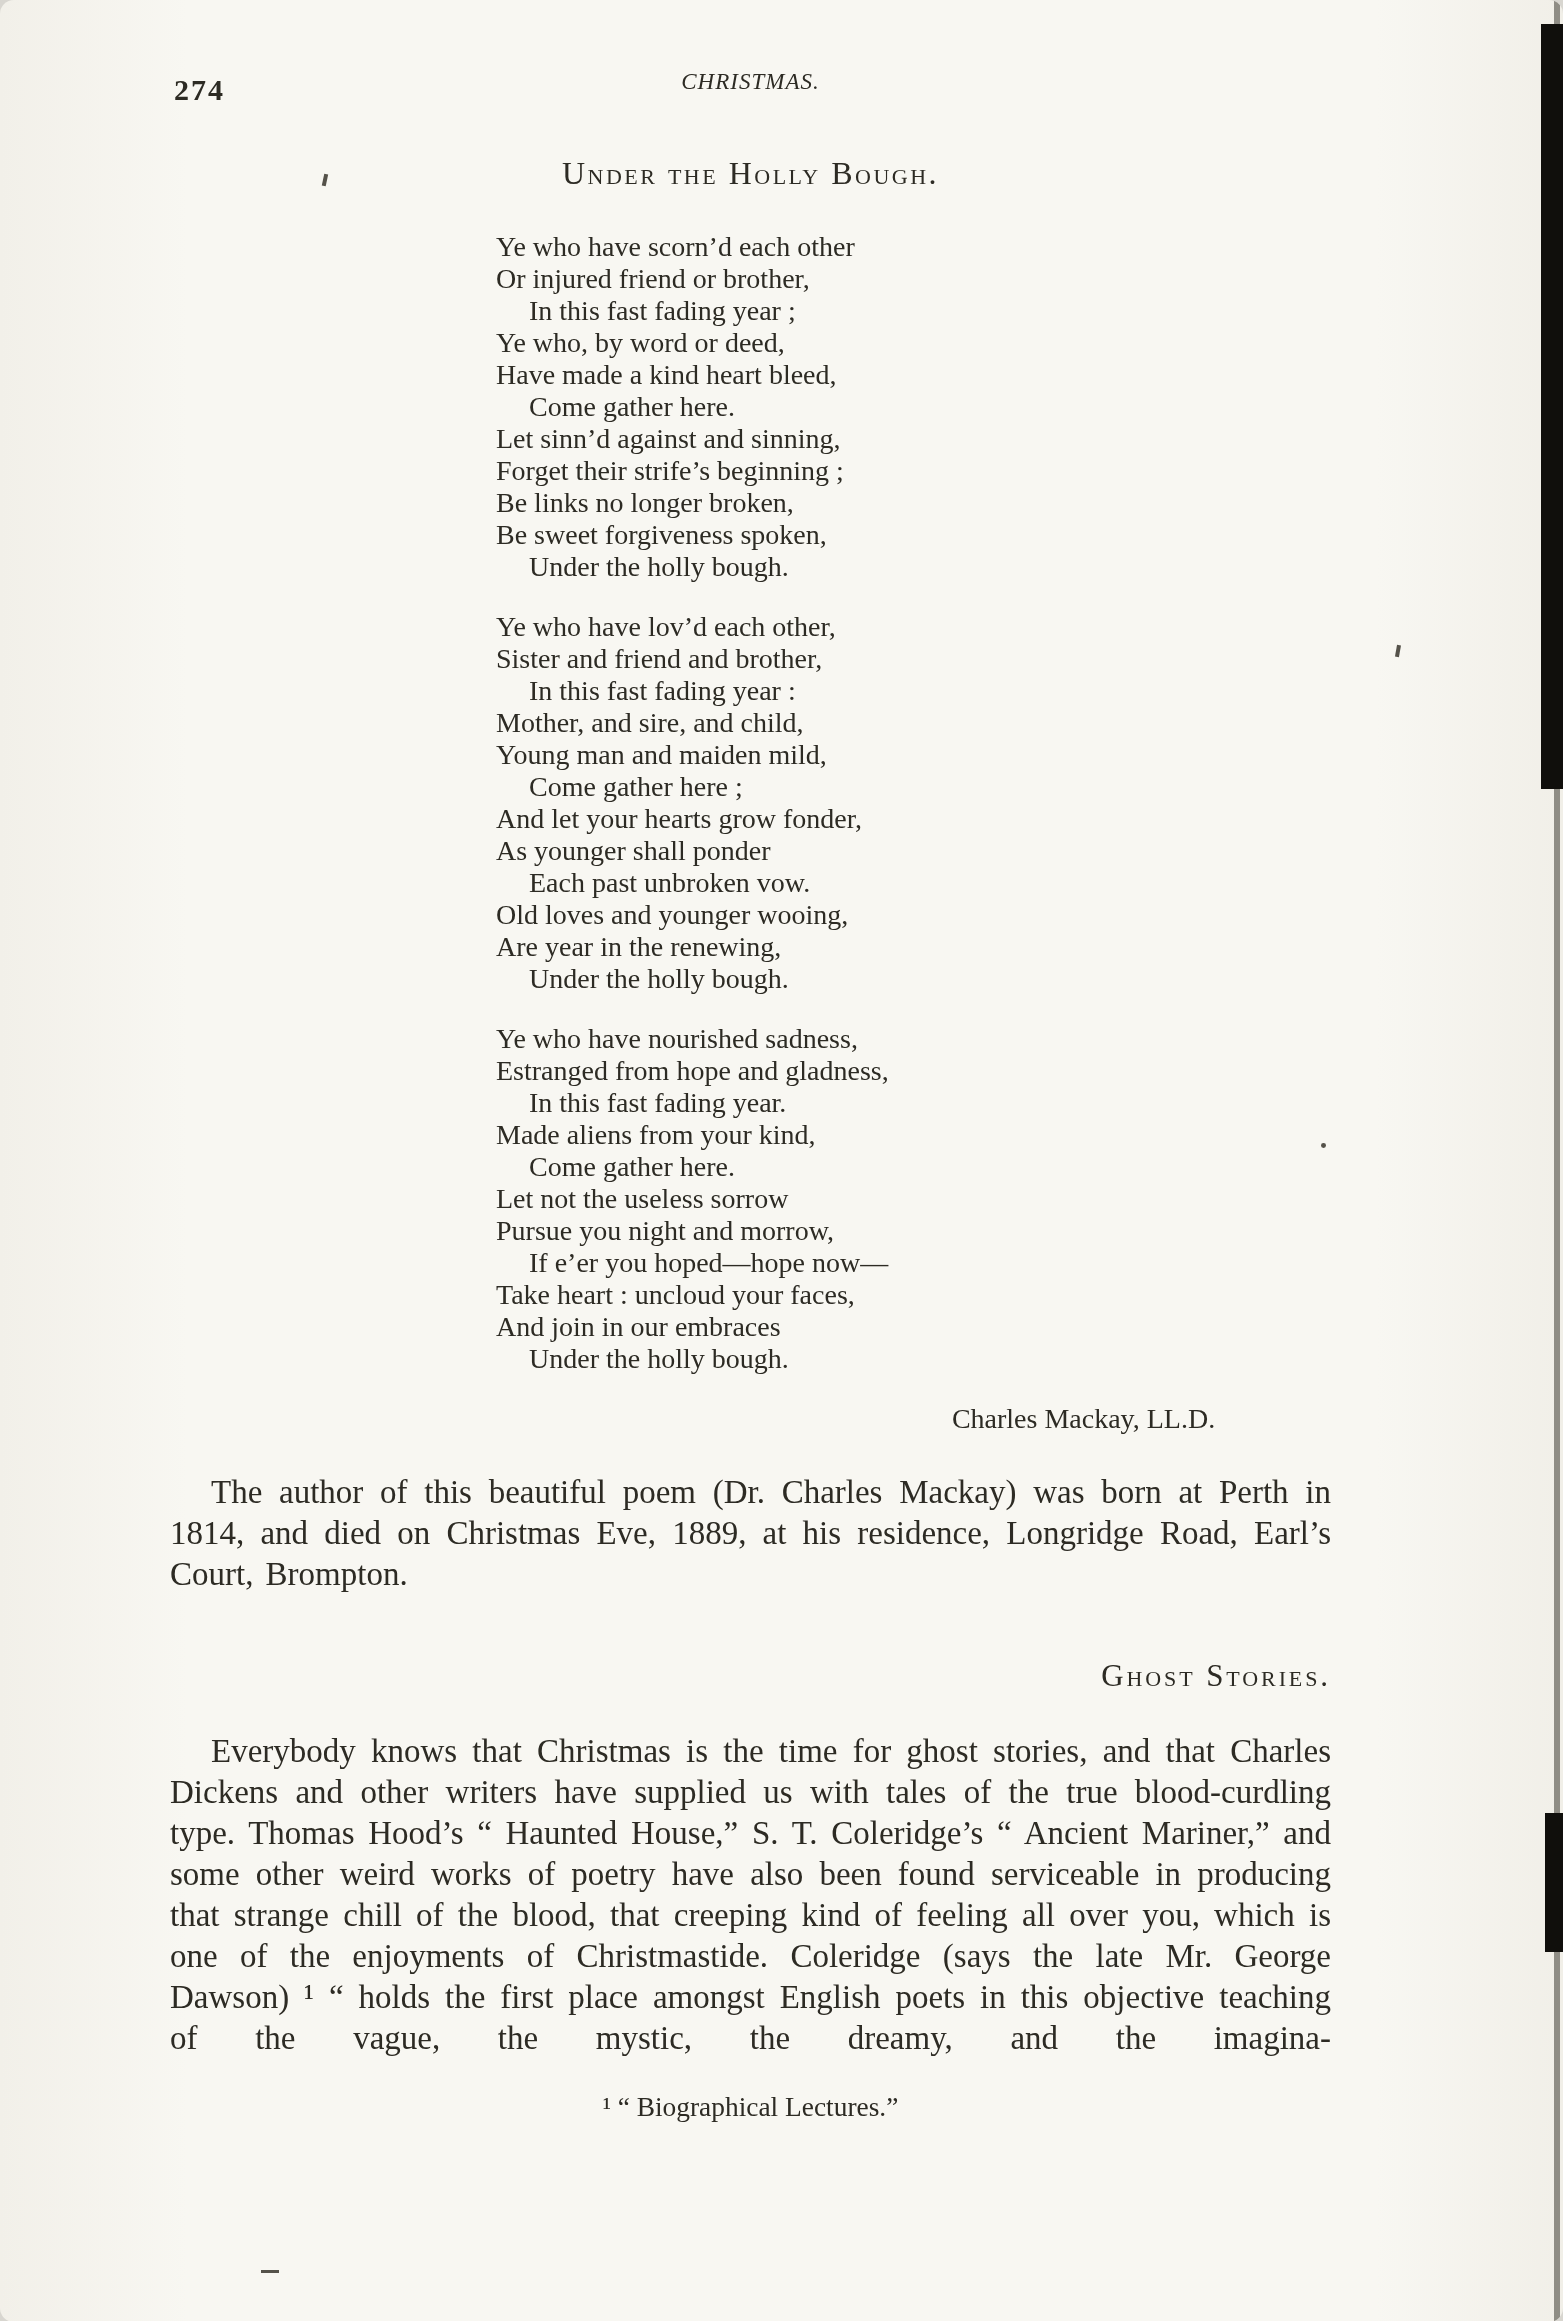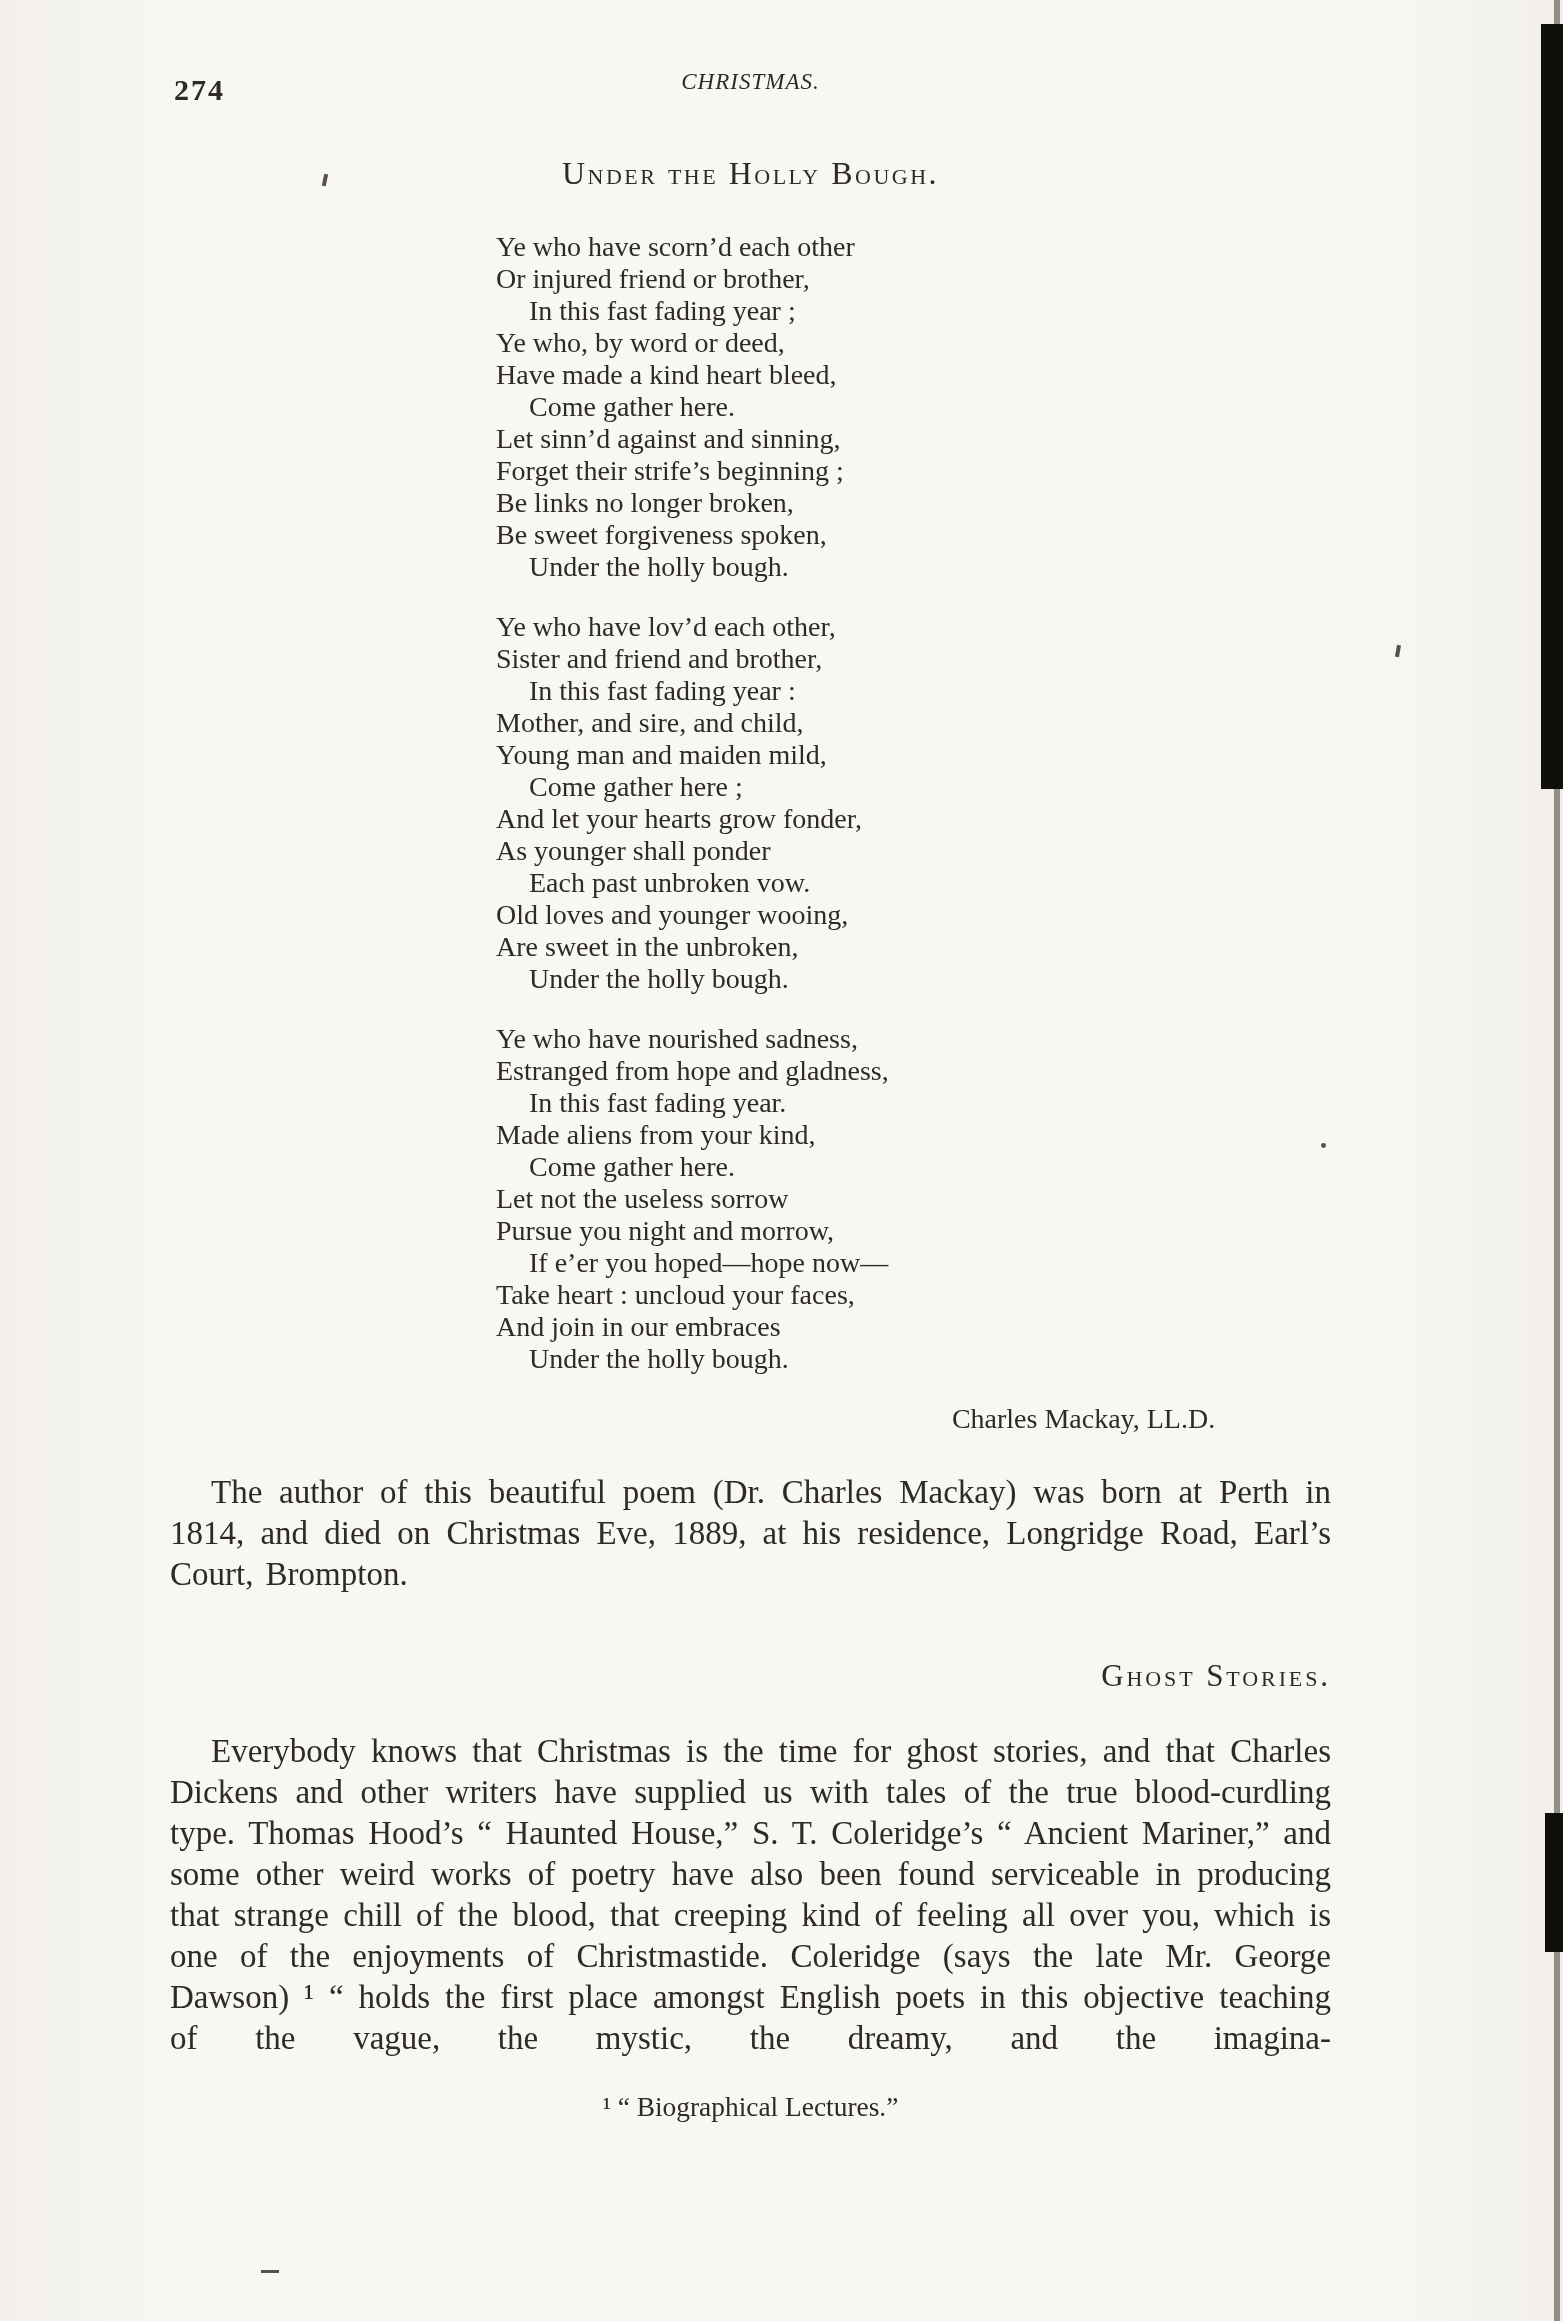--- a/index.html
+++ b/index.html
@@ -6,20 +6,21 @@
   html, body { background: #d8d6d0; }
   .page {
     position: relative;
     width: 1563px;
     height: 2322px;
     margin: 0 auto;
     background: linear-gradient(90deg, #f2f0e9 0%, #f8f7f2 12%, #f8f7f2 88%, #f1efe8 100%);
     color: #2d2b24;
     font-family: "Liberation Serif", serif;
     overflow: hidden;
+    border-radius: 14px;
   }
   .content { position: absolute; left: 170px; top: 0; width: 1161px; }
 
   .page-header { position: relative; height: 116px; }
   .page-number { position: absolute; left: 3.9px; top: 73px; font-size: 30px; font-weight: 700; letter-spacing: 2px; }
   .running-header { position: absolute; left: 0; right: 0; top: 69px; text-align: center; font-style: italic; font-size: 23px; letter-spacing: 1px; }
 
   .poem-title { margin-top: 39px; text-align: center; font-weight: 400; font-size: 32px; font-variant: small-caps; letter-spacing: 2.5px; }
 
   .poem { margin-left: 326px; margin-top: 39px; width: 729px; font-size: 28px; line-height: 32px; }
@@ -88,21 +89,21 @@
         <div class="line">Ye who have lov’d each other,</div>
         <div class="line">Sister and friend and brother,</div>
         <div class="line indent">In this fast fading year :</div>
         <div class="line">Mother, and sire, and child,</div>
         <div class="line">Young man and maiden mild,</div>
         <div class="line indent">Come gather here ;</div>
         <div class="line">And let your hearts grow fonder,</div>
         <div class="line">As younger shall ponder</div>
         <div class="line indent">Each past unbroken vow.</div>
         <div class="line">Old loves and younger wooing,</div>
-        <div class="line">Are sweet in the unbroken,</div>
+        <div class="line">Are year in the renewing,</div>
         <div class="line indent">Under the holly bough.</div>
       </div>
 
       <div class="stanza">
         <div class="line">Ye who have nourished sadness,</div>
         <div class="line">Estranged from hope and gladness,</div>
         <div class="line indent">In this fast fading year.</div>
         <div class="line">Made aliens from your kind,</div>
         <div class="line indent">Come gather here.</div>
         <div class="line">Let not the useless sorrow</div>

